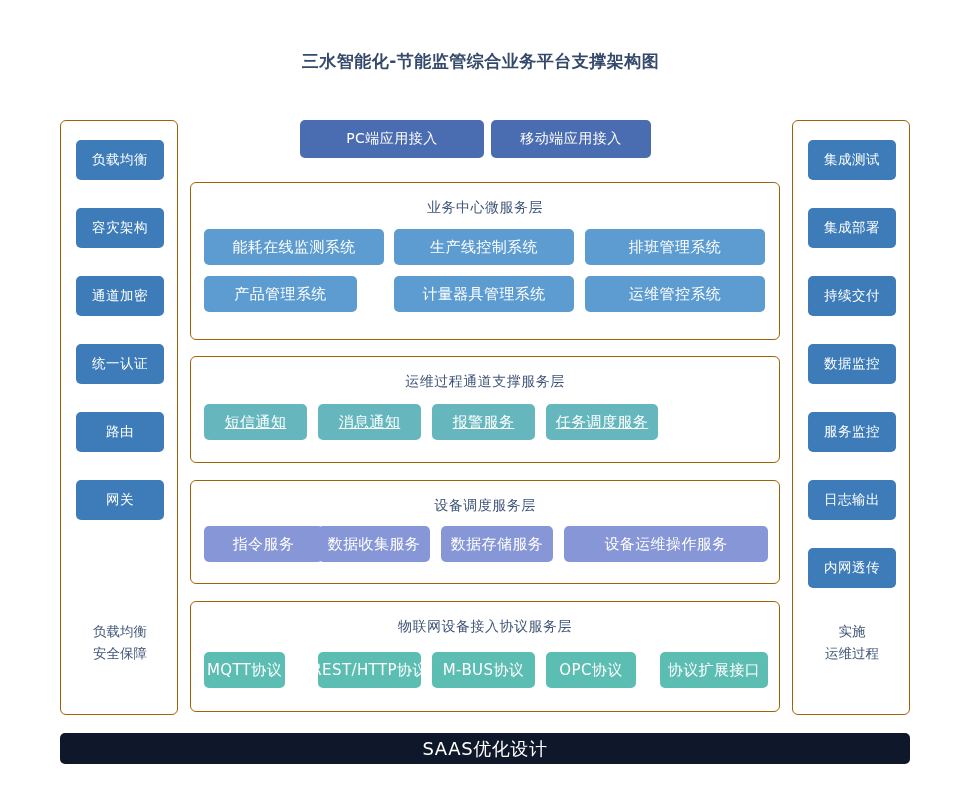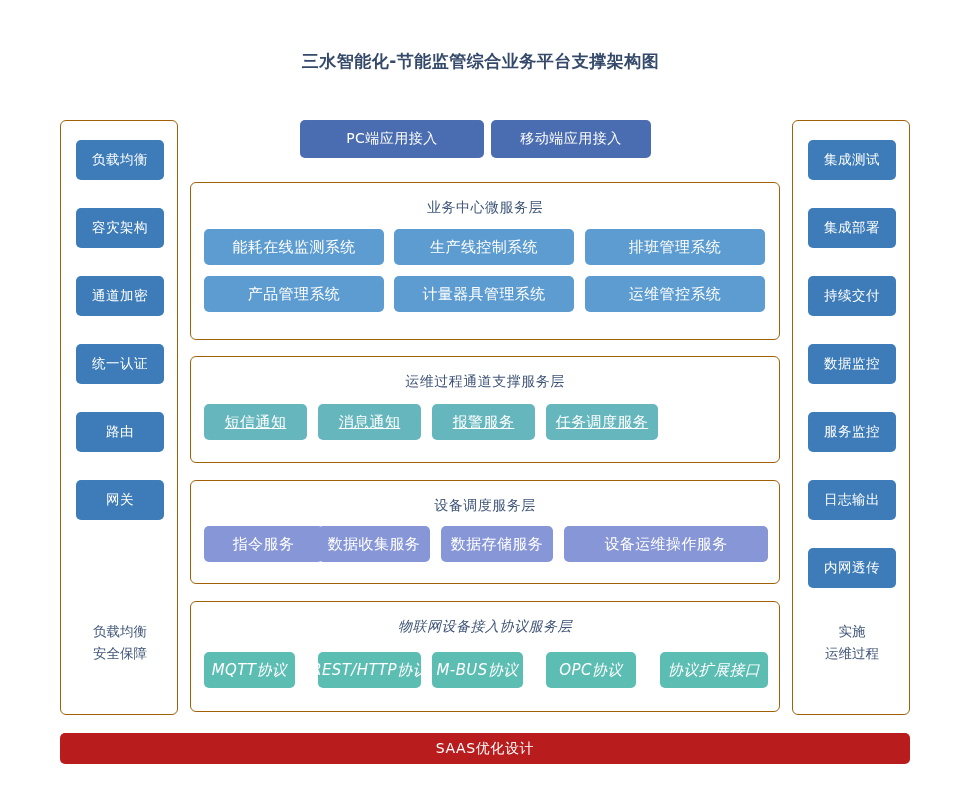--- a/index.html
+++ b/index.html
@@ -88,21 +88,21 @@
     box-sizing: border-box;
   }
   #access-pc     { left: 300px; width: 184px; }
   #access-mobile { left: 491px; width: 160px; }
 
   
   .layer { left: 190px; width: 590px; }
   #layer-business { top: 182px; height: 158px; }
   #layer-ops      { top: 356px; height: 107px; }
   #layer-device   { top: 480px; height: 104px; }
-  #layer-iot      { top: 601px; height: 111px; font-style: italic; }
+  #layer-iot      { top: 601px; height: 111px; }
 
   .layer-title {
     position: absolute;
     left: 0;
     top: 16px;
     width: 100%;
     text-align: center;
     font-size: 14px;
     color: #3f5578;
     letter-spacing: 0.5px;
@@ -126,24 +126,24 @@
   .chip-peri  { background: #8796d6; }
   .chip-green { background: #5cbdb3; }
 
   
   #saas-bar {
     position: absolute;
     left: 60px;
     top: 733px;
     width: 850px;
     height: 31px;
-    background: #b91c1c;
-    border-radius: 5px;
-    color: #ffffff;
-    font-size: 14px;
+    background: #0f172a;
+    border-radius: 5px;
+    color: #ffffff;
+    font-size: 18px;
     display: flex;
     align-items: center;
     justify-content: center;
     letter-spacing: 0.6px;
     box-sizing: border-box;
   }
 </style>
 </head>
 <body>
 
@@ -179,21 +179,21 @@
       <div>实施</div>
       <div>运维过程</div>
     </div>
   </div>
 
   <div class="panel layer" id="layer-business">
     <div class="layer-title">业务中心微服务层</div>
     <div class="chip chip-blue" style="left:13px;  top:46px; width:180px;">能耗在线监测系统</div>
     <div class="chip chip-blue" style="left:203px; top:46px; width:180px;">生产线控制系统</div>
     <div class="chip chip-blue" style="left:394px; top:46px; width:180px;">排班管理系统</div>
-    <div class="chip chip-blue" style="left:13px;  top:93px; width:180px;">产品管理系统</div>
+    <div class="chip chip-blue" style="left:13px;  top:93px; width:153px;">产品管理系统</div>
     <div class="chip chip-blue" style="left:203px; top:93px; width:180px;">计量器具管理系统</div>
     <div class="chip chip-blue" style="left:394px; top:93px; width:180px;">运维管控系统</div>
   </div>
 
   <div class="panel layer" id="layer-ops">
     <div class="layer-title">运维过程通道支撑服务层</div>
     <div class="chip chip-teal" style="left:13px;  top:47px; width:103px;">短信通知</div>
     <div class="chip chip-teal" style="left:127px; top:47px; width:103px;">消息通知</div>
     <div class="chip chip-teal" style="left:241px; top:47px; width:103px;">报警服务</div>
     <div class="chip chip-teal" style="left:355px; top:47px; width:112px;">任务调度服务</div>
@@ -202,22 +202,22 @@
   <div class="panel layer" id="layer-device">
     <div class="layer-title">设备调度服务层</div>
     <div class="chip chip-peri" style="left:13px;  top:45px; width:119px;">指令服务</div>
     <div class="chip chip-peri" style="left:127px; top:45px; width:112px;">数据收集服务</div>
     <div class="chip chip-peri" style="left:250px; top:45px; width:112px;">数据存储服务</div>
     <div class="chip chip-peri" style="left:373px; top:45px; width:204px;text-align:center;">设备运维操作服务</div>
   </div>
 
   <div class="panel layer" id="layer-iot">
     <div class="layer-title">物联网设备接入协议服务层</div>
-    <div class="chip chip-green" style="left:13px;  top:50px; width:91px;">MQTT协议</div>
+    <div class="chip chip-green" style="left:13px;  top:50px; width:81px;">MQTT协议</div>
     <div class="chip chip-green" style="left:127px; top:50px; width:103px;">REST/HTTP协议</div>
-    <div class="chip chip-green" style="left:241px; top:50px; width:91px;">M-BUS协议</div>
+    <div class="chip chip-green" style="left:241px; top:50px; width:103px;">M-BUS协议</div>
     <div class="chip chip-green" style="left:355px; top:50px; width:90px;">OPC协议</div>
     <div class="chip chip-green" style="left:469px; top:50px; width:108px;">协议扩展接口</div>
   </div>
 
   <div id="saas-bar">SAAS优化设计</div>
 
 </div>
 
 </body></html>

